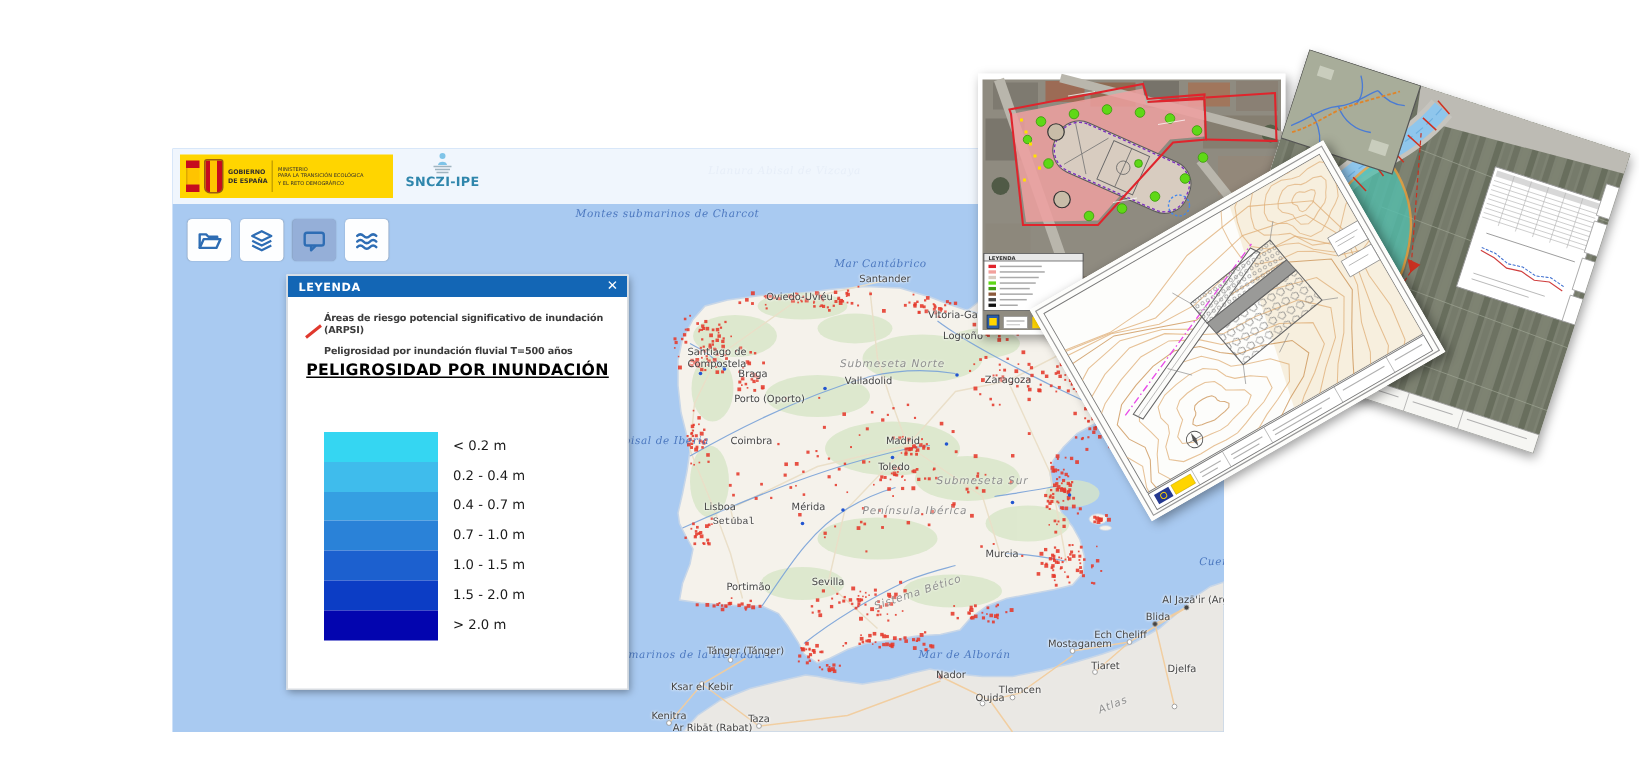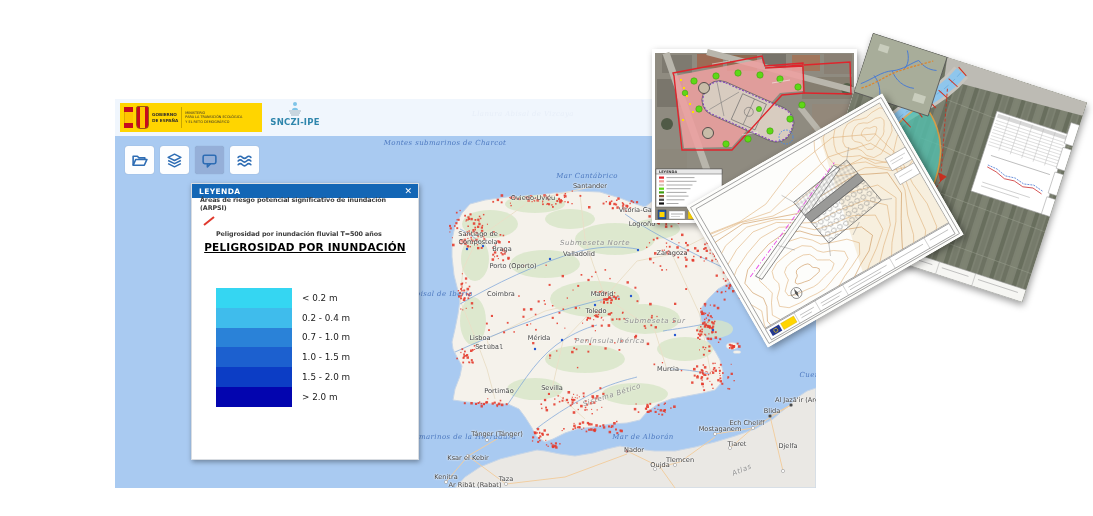--- a/index.html
+++ b/index.html
@@ -32,21 +32,21 @@
   
   .tbtn{position:absolute;top:47px;width:29px;height:28px;background:#FDFEFF;border-radius:3px;z-index:4;display:flex;align-items:center;justify-content:center;box-shadow:0 0 1px rgba(0,0,0,.25);cursor:pointer;}
   .tbtn.sel{background:#95AFD8;}
 
   
   #legend{position:absolute;left:76px;top:84px;width:228px;height:277px;background:#fff;z-index:5;box-shadow:1px 2px 5px rgba(0,0,0,.35);border:1px solid #d9dde2;box-sizing:border-box;}
   #legend-hd{position:absolute;left:0;top:0;right:0;height:14px;background:#1366B5;color:#fff;display:flex;align-items:center;}
   #legend-hd .t{font-size:7.5px;font-weight:bold;letter-spacing:.4px;margin-left:7px;flex:1;}
   #legend-hd .x{font-size:9px;font-weight:bold;margin-right:6px;cursor:pointer;line-height:1;}
   .lg-line{position:absolute;left:8px;right:6px;font-size:6.4px;font-weight:bold;color:#3C3C3C;letter-spacing:-.1px;}
-  #lg-arpsi{top:12px;}
+  #lg-arpsi{top:24px;margin-left:16px;}
   #lg-haz{top:46px;padding-left:16px;}
   #lg-slash{position:absolute;left:10px;top:32px;width:15px;height:10px;}
   #lg-title{position:absolute;left:0;right:0;top:57px;text-align:center;font-size:10.5px;font-weight:bold;color:#000;text-decoration:underline;letter-spacing:.2px;}
   #lg-sub{position:absolute;left:0;right:0;top:86px;text-align:center;font-size:9px;font-weight:bold;color:#111;}
   #lg-classes{position:absolute;left:0;top:104px;right:0;}
   .lg-row{position:relative;height:19.8px;}
   .lg-sw{position:absolute;left:24px;top:0;width:76px;height:19.8px;}
   .lg-lab{position:absolute;left:110px;top:0;height:19.8px;display:flex;align-items:center;font-size:8.8px;color:#1a1a1a;}
 
   
@@ -1088,20 +1088,24 @@
     <div id="lg-classes">
           <div class="lg-row">
             <div class="lg-sw" style="background: rgb(53, 214, 242);"></div>
             <div class="lg-lab">&lt; 0.2 m</div>
           </div>
           <div class="lg-row">
             <div class="lg-sw" style="background: rgb(63, 188, 236);"></div>
             <div class="lg-lab">0.2 - 0.4 m</div>
           </div>
           <div class="lg-row">
+            <div class="lg-sw" style="background: rgb(53, 159, 226);"></div>
+            <div class="lg-lab">0.4 - 0.7 m</div>
+          </div>
+          <div class="lg-row">
             <div class="lg-sw" style="background: rgb(42, 130, 216);"></div>
             <div class="lg-lab">0.7 - 1.0 m</div>
           </div>
           <div class="lg-row">
             <div class="lg-sw" style="background: rgb(28, 96, 207);"></div>
             <div class="lg-lab">1.0 - 1.5 m</div>
           </div>
           <div class="lg-row">
             <div class="lg-sw" style="background: rgb(12, 61, 197);"></div>
             <div class="lg-lab">1.5 - 2.0 m</div>

